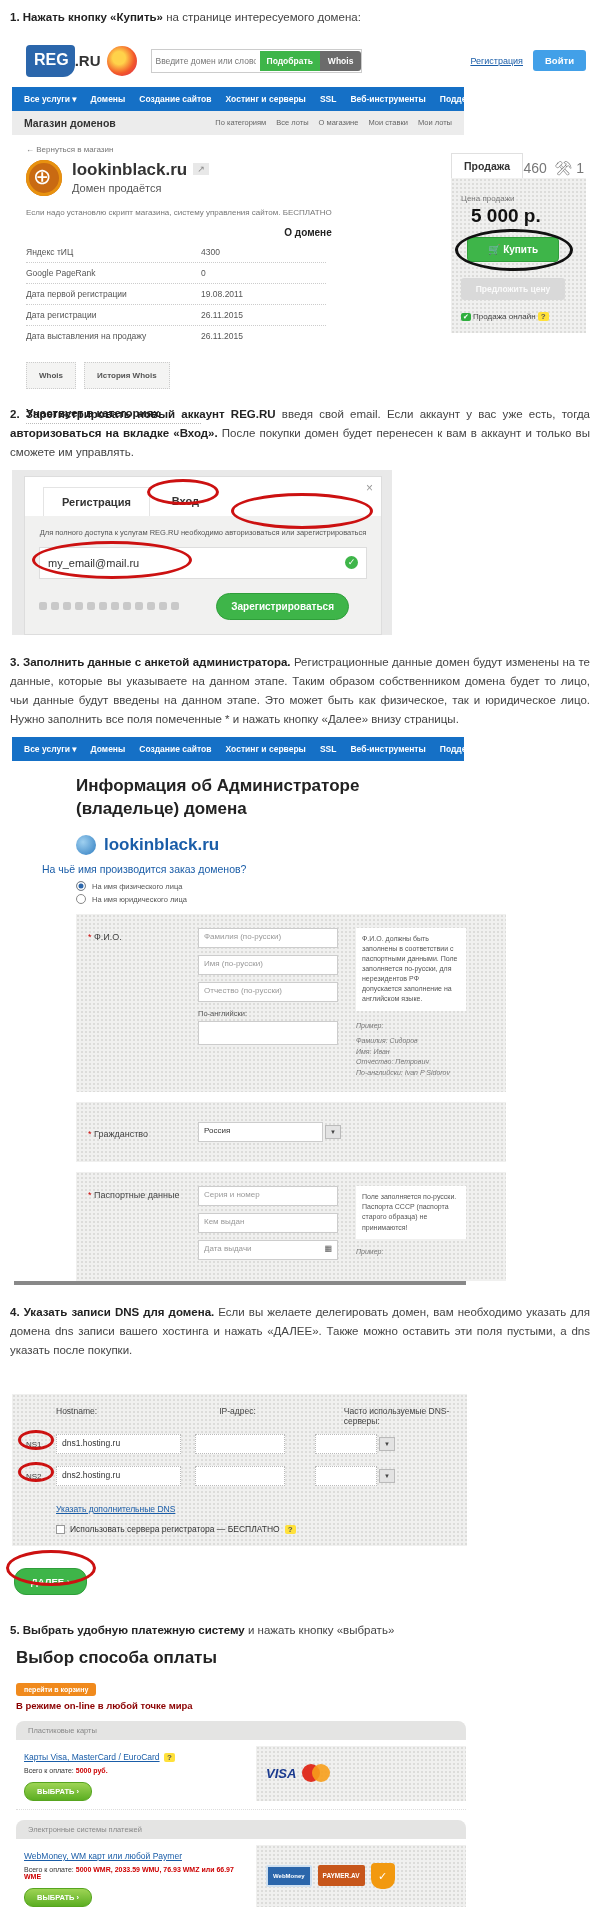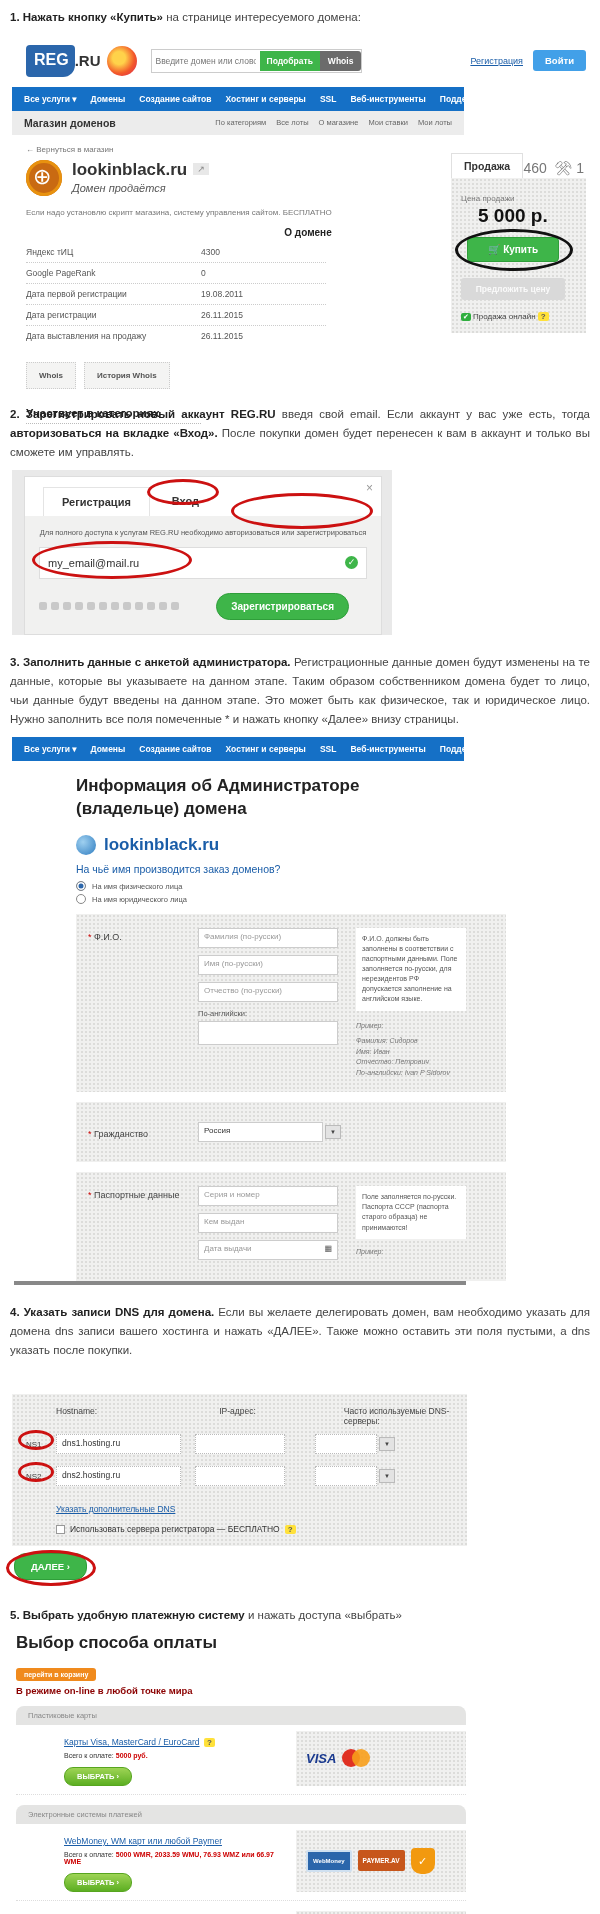--- a/index.html
+++ b/index.html
@@ -32,37 +32,37 @@
   .subnav { background:#ececec; display:flex; align-items:center; height:24px; padding:0 12px; width:452px; }
   .subnav .t { font-weight:bold; font-size:10.5px; color:#333; }
   .subnav .links { margin-left:auto; display:flex; gap:10px; }
   .subnav .links span { font-size:7.5px; color:#666; }
   .backlink { font-size:8px; color:#777; margin:10px 0 6px 14px; }
   .domrow { display:flex; align-items:flex-start; padding-left:14px; }
   .globe-or { width:36px; height:36px; border-radius:50%; background:#c96a12; position:relative; margin-right:10px; box-shadow:0 0 0 3px #e8920f inset; }
   .globe-or::after { content:"⊕"; color:#fff; font-size:22px; position:absolute; left:7px; top:4px; }
   .domname { font-size:17px; font-weight:bold; color:#333; }
   .extbox { display:inline-block; background:#e8e8e8; color:#888; font-size:9px; padding:1px 4px; margin-left:6px; vertical-align:3px; }
-  .domstat { font-size:11px; color:#555; margin-top:2px;font-style:italic; }
+  .domstat { font-size:11px; color:#555; margin-top:2px; }
   .viewstat { margin-left:auto; font-size:14px; color:#777; padding-right:6px; white-space:nowrap; }
   .promo { font-size:8px; color:#777; margin:12px 0 10px 14px; }
   .abouth { font-size:10px; font-weight:bold; color:#222; margin:6px 0 4px 14px;text-align:center; }
   .dtable { width:300px; margin-left:14px; }
   .dtr { display:flex; border-top:1px dotted #ccc; padding:5px 0; }
   .dtr:first-child { border-top:0; }
   .dtr .dl { font-size:8.5px; color:#555; width:175px; }
   .dtr .dv { font-size:8.5px; color:#555; }
   .wbtns { display:flex; gap:8px; margin:16px 0 0 14px; }
   .wbtn { background:#f4f4f3; border:1px dotted #ccc; font-size:8px; font-weight:bold; color:#555; padding:8px 12px; }
   .cath { font-size:11.5px; font-weight:bold; color:#222; margin:18px 0 2px 14px; border-bottom:1px dotted #bbb; width:175px; padding-bottom:4px; }
   .salepanel { position:absolute; right:4px; top:118px; width:135px; }
   .saletab { background:#fff; border:1px solid #e0e0e0; border-bottom:0; display:inline-block; font-size:10.5px; font-weight:bold; padding:6px 12px; }
   .salebody { padding:10px 10px 12px 10px; }
   .pricelabel { font-size:8px; color:#777; margin-top:6px; }
-  .price { font-size:19px; font-weight:bold; color:#111; margin:2px 17px 10px; }
+  .price { font-size:19px; font-weight:bold; color:#111; margin:2px 10px 10px; }
   .buybtn { position:relative; width:92px; padding:6px 0; font-size:10px; margin-left:6px; }
   .offerbtn { background:#d9d9d9; color:#fafafa; font-size:8.5px; font-weight:bold; text-align:center; border-radius:3px; padding:6px 0; width:104px; margin:16px 0 12px 0; }
   .saleonline { font-size:8px; color:#444; }
   .gcheck { display:inline-block; background:#2fae3e; color:#fff; font-size:7px; padding:0 2px; border-radius:2px; }
   
   .modalwrap { width:380px; background:#e9e9e9; padding:6px 10px 0 12px; }
   .modal { background:#fff; border:1px solid #ddd; position:relative; }
   .mclose { position:absolute; right:8px; top:4px; color:#999; font-size:12px; }
   .mtabs { display:flex; padding:10px 0 0 18px; gap:4px; }
   .mtab { font-size:11px; font-weight:bold; padding:8px 18px; }
@@ -74,21 +74,21 @@
   .okcirc { margin-left:auto; width:13px; height:13px; background:#3eb549; border-radius:50%; color:#fff; font-size:9px; text-align:center; line-height:13px; }
   .mfoot { display:flex; align-items:center; margin-top:14px; }
   .socials { display:flex; gap:4px; }
   .socials i { width:8px; height:8px; background:#c9c9c9; display:inline-block; border-radius:2px; }
   .regbtn { position:relative; margin-left:auto; margin-right:18px; padding:7px 14px; font-size:10px; border-radius:14px; }
   
   .h3big { font-size:17px; font-weight:bold; color:#222; margin:14px 0 4px 64px; width:330px; line-height:1.35; }
   .domrow3 { display:flex; align-items:center; margin:14px 0 8px 64px; }
   .globe-bl { width:20px; height:20px; border-radius:50%; background:radial-gradient(circle at 35% 35%, #9fd0f0, #2e7cc0); margin-right:8px; }
   .domname3 { font-size:17px; font-weight:bold; color:#1a5da8; }
-  .q3 { font-size:10.5px; color:#1a5da8; margin:4px 0 6px 64px; }
+  .q3 { font-size:10.5px; color:#1a5da8; margin:4px 0 6px 30px; }
   .radio { width:10px; height:10px; border-radius:50%; border:1px solid #888; background:#fff; display:inline-block; position:relative; vertical-align:-2px; margin-right:6px; }
   .radio.sel { background:#2b66ab; box-shadow:0 0 0 1.5px #fff inset; }
   .radrow { font-size:7.5px; color:#555; margin:3px 0 3px 64px; }
   .formbox { width:430px; margin:10px 0 6px 64px; padding:14px 12px; display:flex; }
   .flabel { font-size:9px; color:#444; width:110px; padding-top:4px; }
   .flabel .req { color:#cc0000; }
   .finput { background:#fff; border:1px solid #ccc; height:20px; font-size:8px; color:#999; padding:3px 5px; width:140px; margin-bottom:7px; }
   .fhelp { background:#fff; width:110px; margin-left:18px; padding:6px; font-size:7px; color:#555; line-height:1.45; }
   .fex { font-size:7px; color:#777; font-style:italic; margin-left:18px; width:110px; line-height:1.5; }
   .selbox { display:flex; align-items:center; }
@@ -98,28 +98,28 @@
   .dnsbox { width:455px; padding:12px 14px; position:relative; }
   .dnshead { display:flex; margin-bottom:8px; font-size:8.5px; color:#444;gap:32px; }
   .dnsrow { display:flex; align-items:center; margin-bottom:12px; position:relative; }
   .nslab { font-size:8px; color:#444; width:30px; }
   .dnsinput { background:#fff; border:1px dotted #bbb; height:20px; width:125px; font-size:8.5px; color:#333; padding:3px 5px; }
   .dnsip { background:#fff; border:1px dotted #bbb; height:20px; width:90px; margin-left:14px; }
   .dnssel { margin-left:30px; }
   .adddns { font-size:8.5px; margin:4px 0 10px 30px; display:inline-block; }
   .chkrow { font-size:8.5px; color:#333; margin-left:30px; display:flex; align-items:center; gap:5px; }
   .chk { width:9px; height:9px; border:1px solid #999; background:#fff; display:inline-block; }
-  .daleebtn { position:relative; display:inline-block; margin:7px 0 0 2px; padding:7px 16px; font-size:9.5px; border-radius:12px; }
+  .daleebtn { position:relative; display:inline-block; margin:22px 0 0 2px; padding:7px 16px; font-size:9.5px; border-radius:12px; }
   
   .payh { font-size:17px; font-weight:bold; color:#222; margin:4px 0 10px 4px; }
   .cartbtn { display:inline-block; background:#f08a1d; color:#fff; font-size:7px; font-weight:bold; padding:3px 8px; border-radius:3px; margin-left:4px; text-transform:lowercase; }
   .onlinenote { font-size:9.5px; font-weight:bold; color:#8b0000; margin:4px 0 10px 4px; }
   .paysec { background:#e4e4e3; border-radius:8px 8px 0 0; font-size:7.5px; color:#888; padding:5px 12px; width:450px; margin-left:4px; }
   .payitem { display:flex; width:450px; margin:6px 0 10px 4px; border-bottom:1px dotted #ddd; padding-bottom:8px; }
-  .payleft { width:230px; padding-left:8px;margin-left:40px; }
+  .payleft { width:230px; padding-left:8px; }
   .paytitle { font-size:8.5px; }
   .paytotal { font-size:7px; color:#333; margin:3px 0 6px; }
   .paytotal .red { color:#cc0000; font-weight:bold; }
   .selectbtn { display:inline-block; background:linear-gradient(#9ed455,#5cae22); color:#fff; font-size:7.5px; font-weight:bold; border-radius:9px; padding:4px 12px; border:1px solid #57a51f; }
   .paylogos { flex:1; margin-left:10px; padding:8px 10px; display:flex; align-items:center; gap:6px; min-height:42px; }
   .visa { color:#1a3a8f; font-weight:bold; font-style:italic; font-size:13px; }
   .mc { position:relative; width:30px; height:19px; }
   .mc i { position:absolute; width:18px; height:18px; border-radius:50%; top:0; }
   .mc .r { background:#e03123; left:0; }
   .mc .o { background:#f79e1b; left:10px; opacity:.9; }
@@ -360,21 +360,21 @@
       <span>Использовать сервера регистратора — БЕСПЛАТНО</span>
       <span class="qmark">?</span>
     </div>
   </div>
   <div style="position:relative; width:120px;">
     <span class="greenbtn daleebtn">ДАЛЕЕ  ›</span>
     <span class="circ red" style="left:-6px; top:4px; width:90px; height:36px;"></span>
   </div>
 </div>
 
-<p class="step" style="margin-top:26px;"><span class="b">5. Выбрать удобную платежную систему</span><span> и нажать доступа «выбрать»</span></p>
+<p class="step" style="margin-top:26px;"><span class="b">5. Выбрать удобную платежную систему</span><span> и нажать кнопку «выбрать»</span></p>
 
 <div class="shot">
   <div class="payh">Выбор способа оплаты</div>
   <span class="cartbtn">перейти в корзину</span>
   <div class="onlinenote">В режиме on-line в любой точке мира</div>
 
   <div class="paysec">Пластиковые карты</div>
   <div class="payitem">
     <div class="payleft">
       <span class="paytitle lnk">Карты Visa, MasterCard / EuroCard</span> <span class="qmark">?</span>

